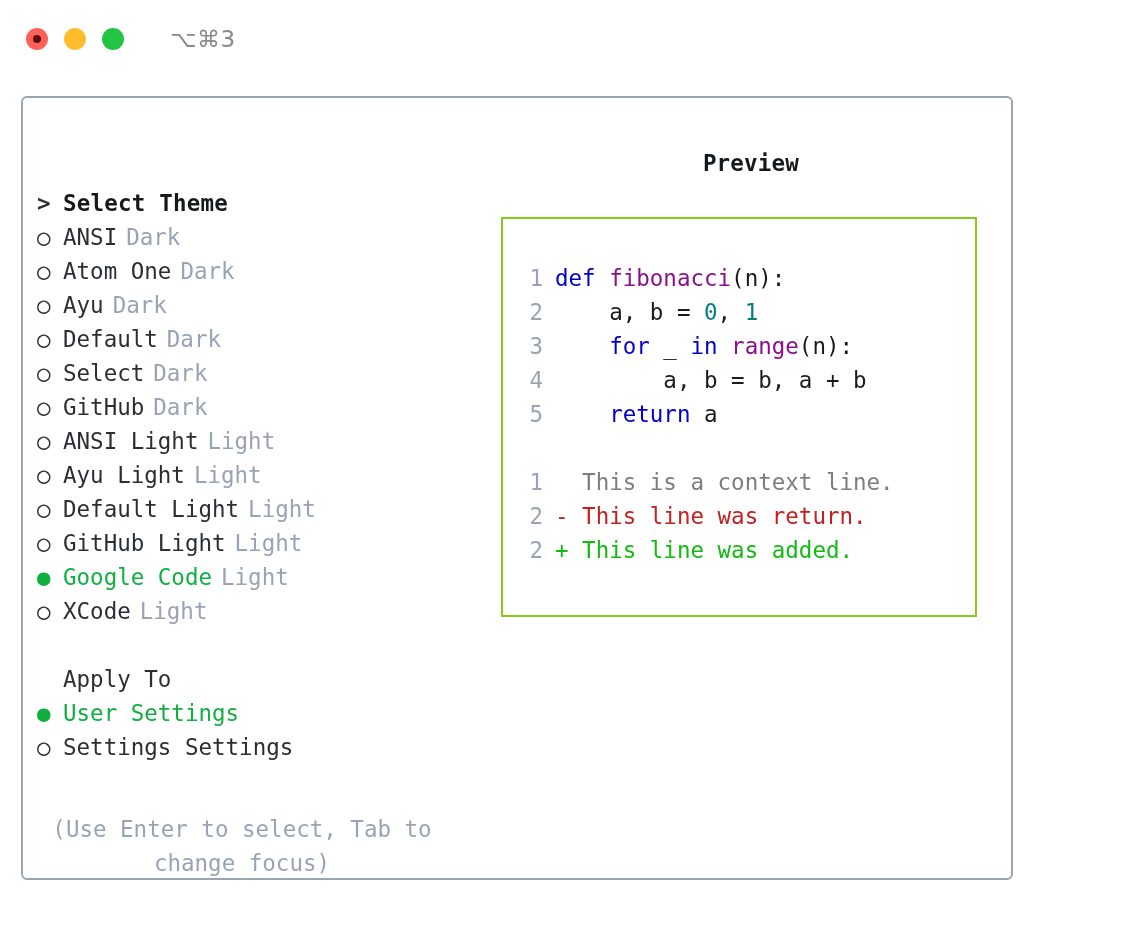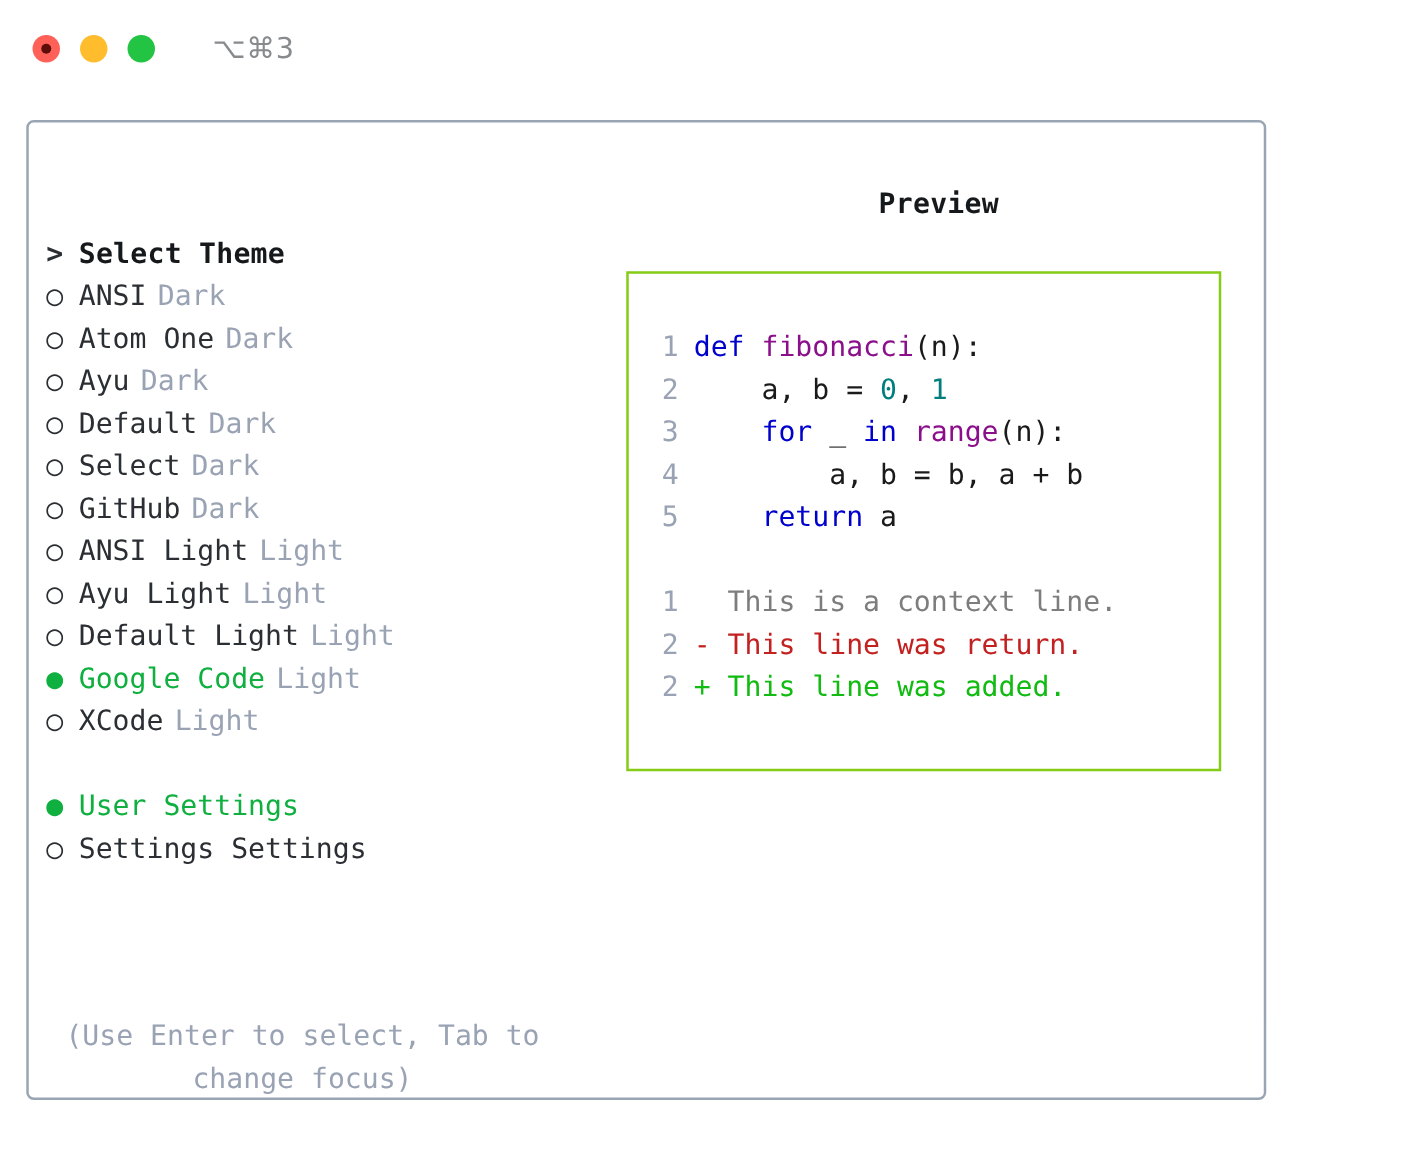--- a/index.html
+++ b/index.html
@@ -196,24 +196,28 @@
         <div id="theme-list">
             <div class="row"><span class="marker">○</span><span class="name">ANSI</span><span class="cat">Dark</span></div>
             <div class="row"><span class="marker">○</span><span class="name">Atom One</span><span class="cat">Dark</span></div>
             <div class="row"><span class="marker">○</span><span class="name">Ayu</span><span class="cat">Dark</span></div>
             <div class="row"><span class="marker">○</span><span class="name">Default</span><span class="cat">Dark</span></div>
             <div class="row"><span class="marker">○</span><span class="name">Select</span><span class="cat">Dark</span></div>
             <div class="row"><span class="marker">○</span><span class="name">GitHub</span><span class="cat">Dark</span></div>
             <div class="row"><span class="marker">○</span><span class="name">ANSI Light</span><span class="cat">Light</span></div>
             <div class="row"><span class="marker">○</span><span class="name">Ayu Light</span><span class="cat">Light</span></div>
             <div class="row"><span class="marker">○</span><span class="name">Default Light</span><span class="cat">Light</span></div>
+            <div class="row"><span class="marker">○</span><span class="name">GitHub Light</span><span class="cat">Light</span></div>
             <div class="row"><span class="marker marker-on">●</span><span class="name name-sel">Google Code</span><span class="cat">Light</span></div>
             <div class="row"><span class="marker">○</span><span class="name">XCode</span><span class="cat">Light</span></div>
           </div>
         <div class="spacer"></div>
+        <div class="row">
+          <span class="marker"></span><span>Apply To</span>
+        </div>
         <div id="apply-list">
             <div class="row"><span class="marker marker-on">●</span><span class="name name-sel">User Settings</span></div>
             <div class="row"><span class="marker">○</span><span class="name">Settings Settings</span></div>
           </div>
       </div>
 
       <div class="hint">(Use Enter to select, Tab to change focus)</div>
 
       <div class="right-col">
         <div class="preview-title">Preview</div>

